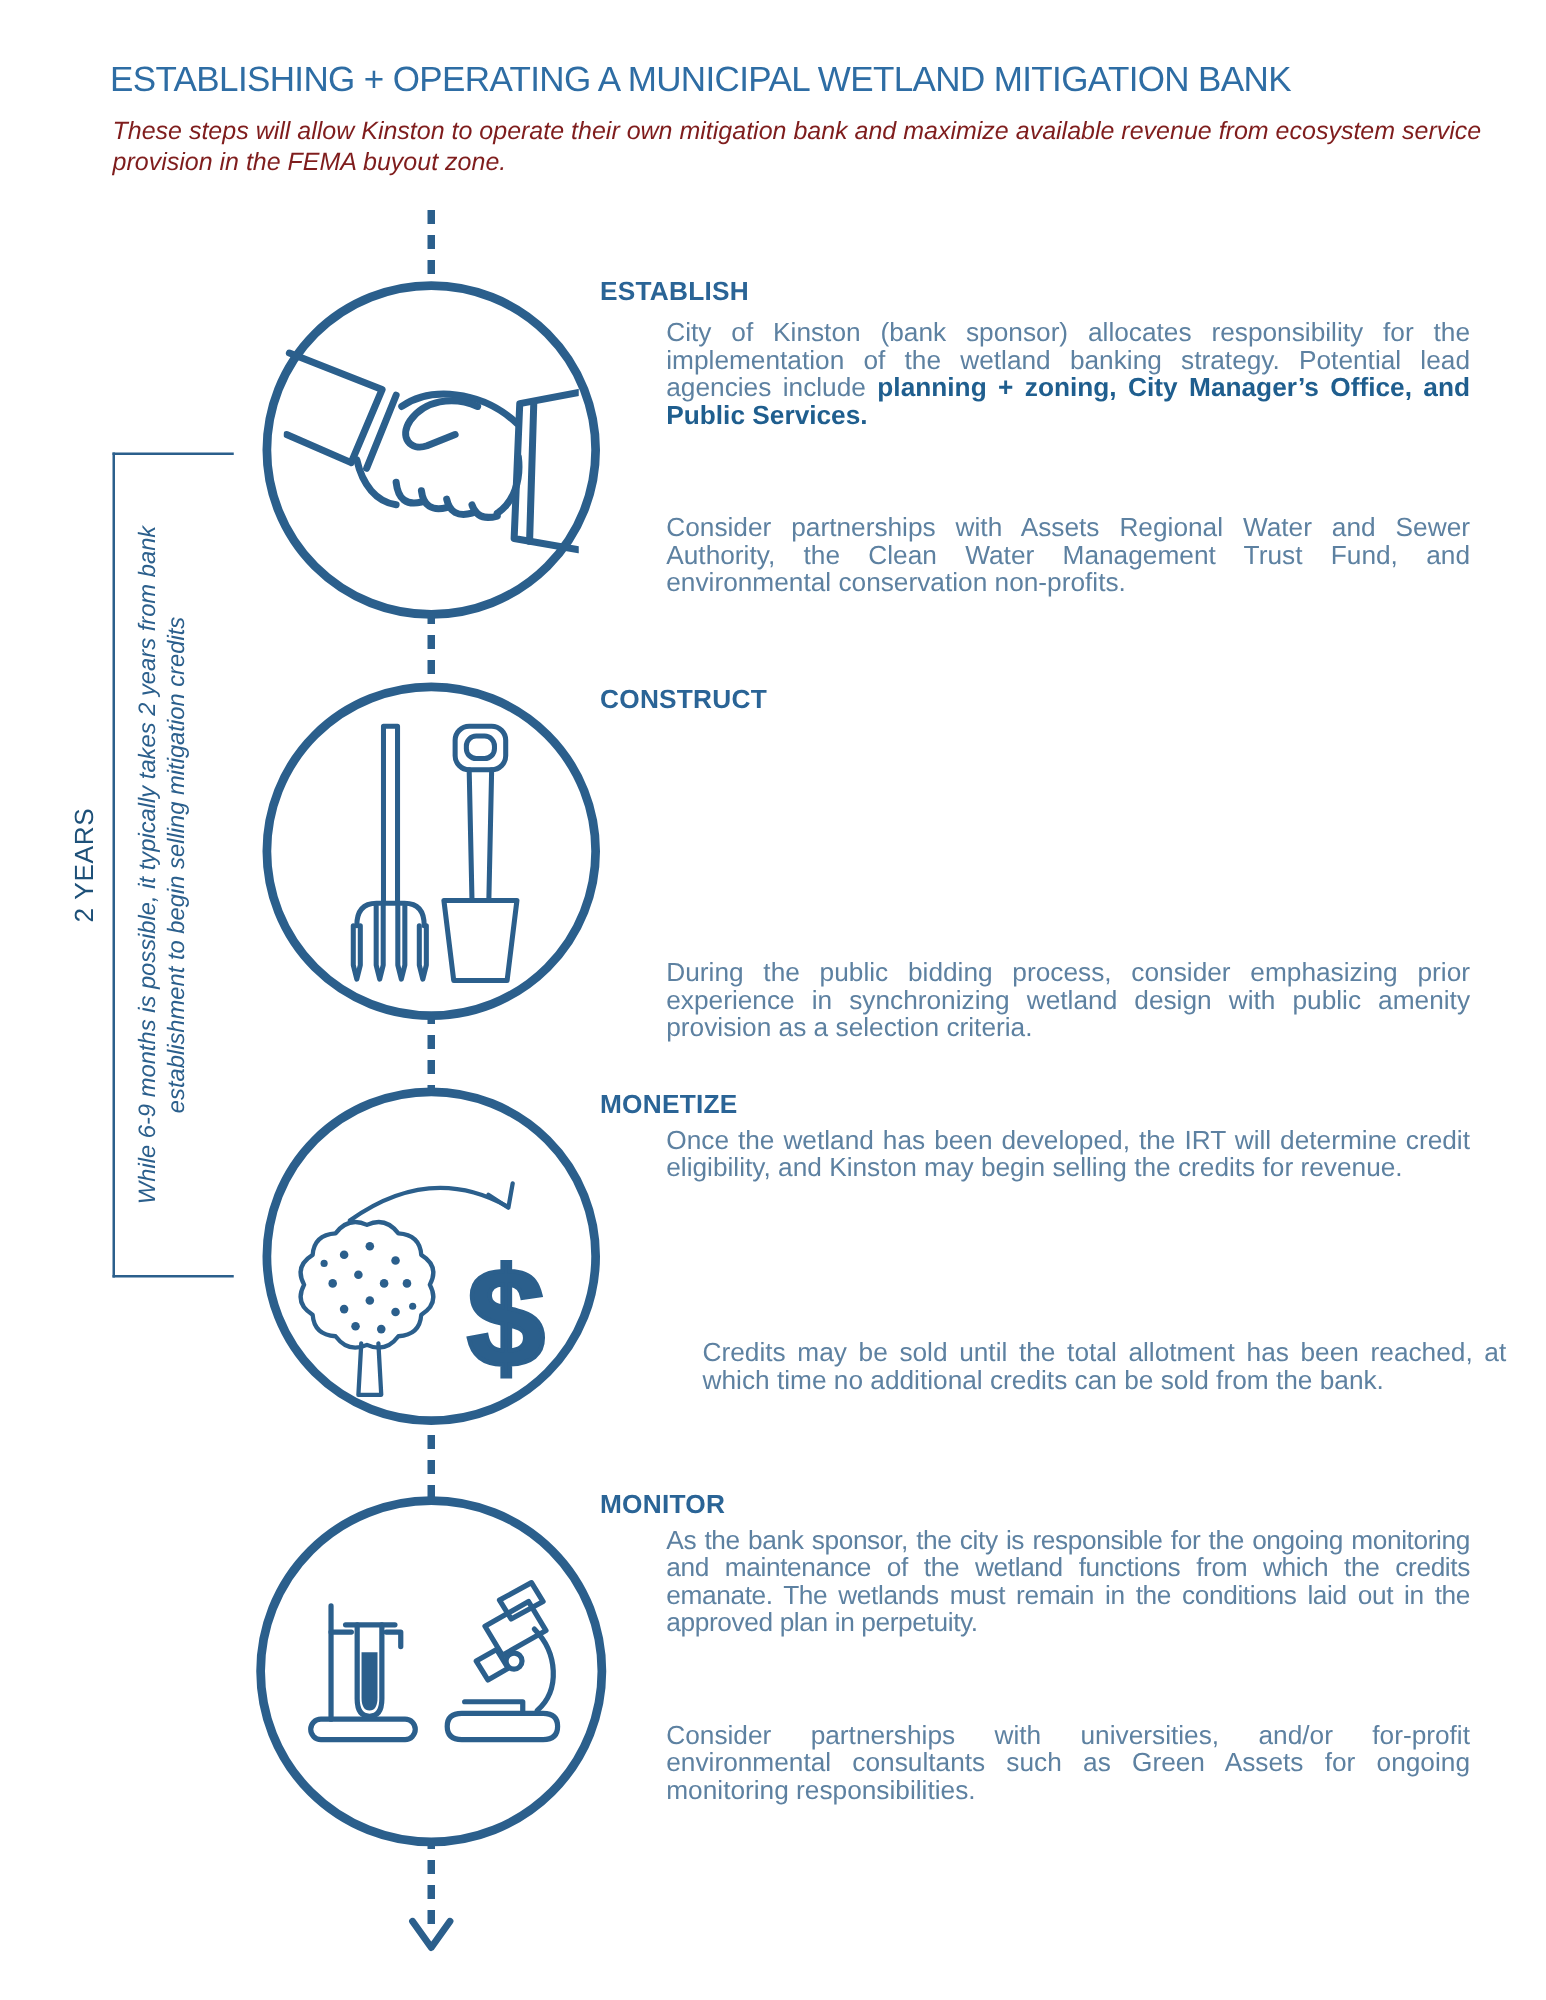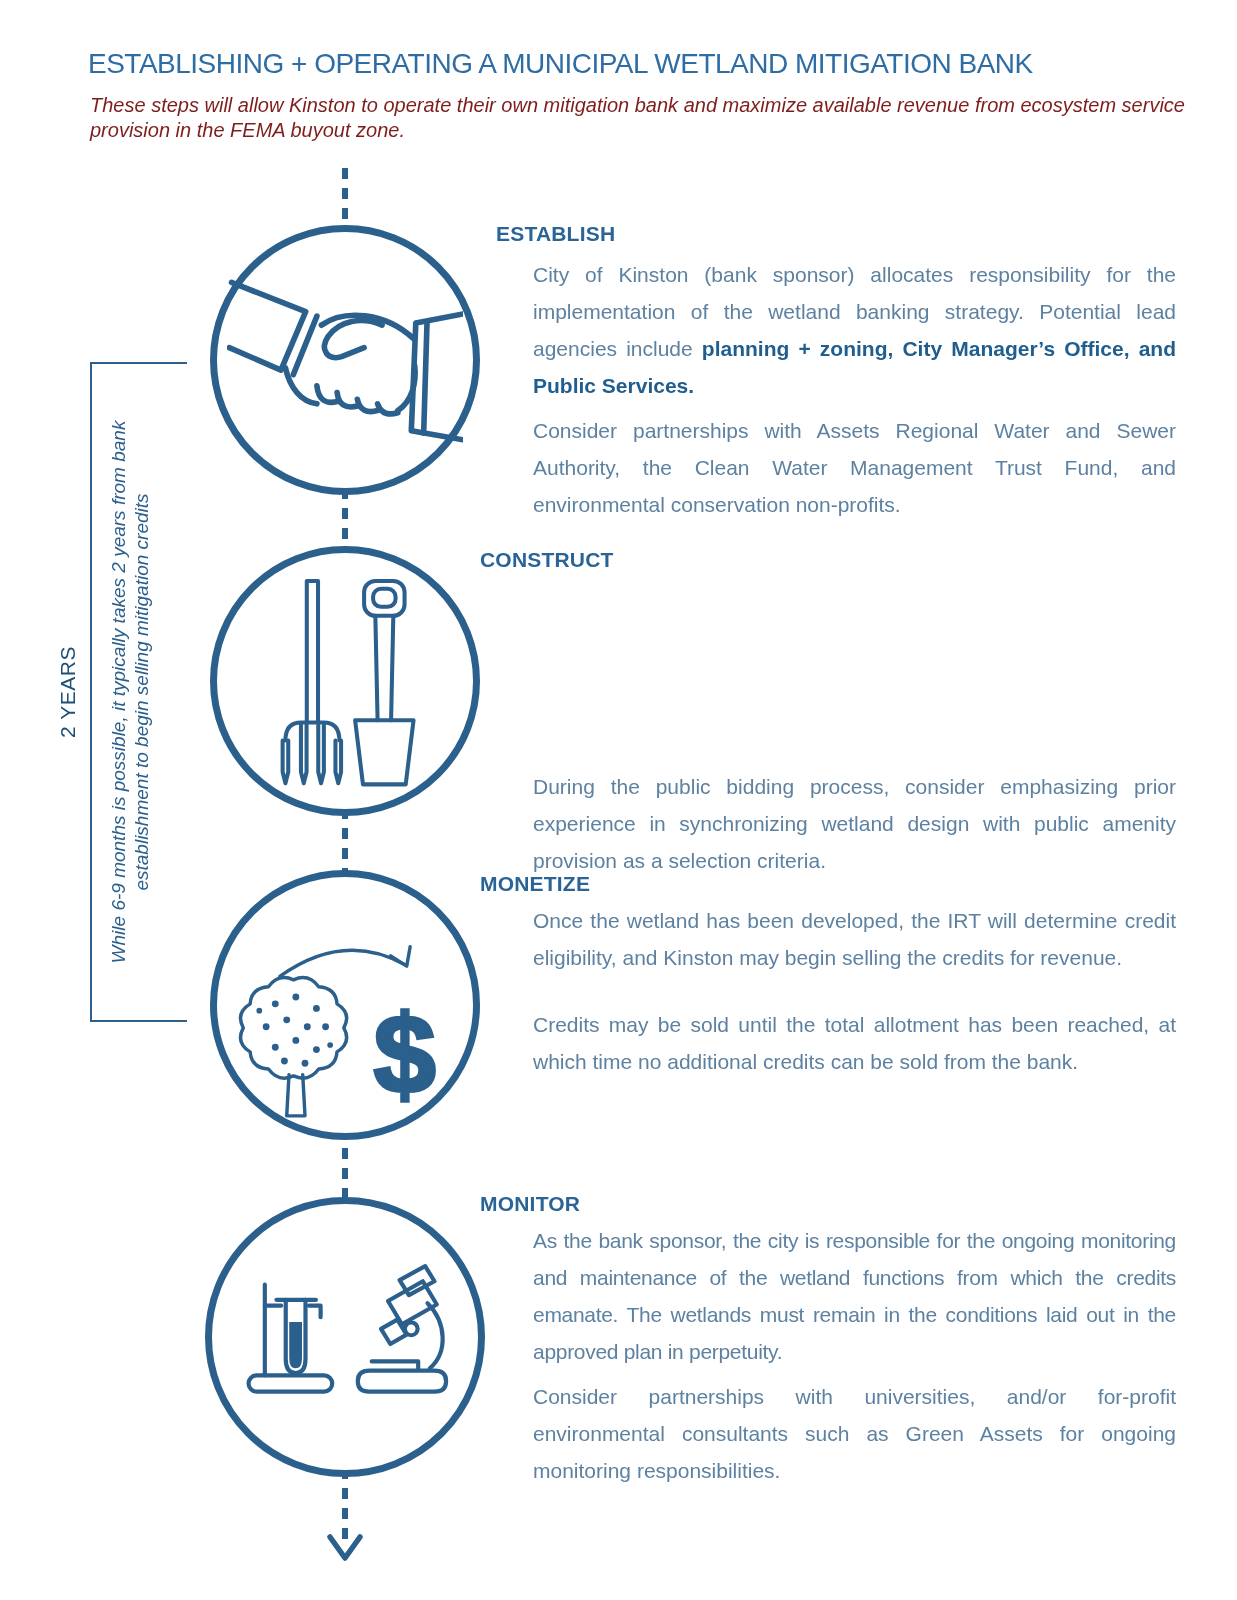--- a/index.html
+++ b/index.html
@@ -46,21 +46,21 @@
   .years-note{
     left:130px;top:692px;width:645px;transform:translate(-50%,-50%) rotate(-90deg);
     text-align:center;font-size:19px;font-style:italic;line-height:23px;color:#2b5f8c;
   }
   
   .step-heading{
     left:480px;font-size:21px;font-weight:700;letter-spacing:0.2px;color:#2a6496;
   }
   .body{
     left:533px;width:643px;margin:0;
-    font-size:21px;line-height:37px;color:#5d81a1;text-align:justify;
+    font-size:21px;line-height:22px;color:#5d81a1;text-align:justify;
   }
   .emph{font-weight:700;color:#1f5e8e;}
   svg{display:block;}
 </style>
 </head>
 <body>
 
 <div class="canvas">
 
   <div class="abs title">ESTABLISHING + OPERATING A MUNICIPAL WETLAND MITIGATION BANK</div>
@@ -183,28 +183,28 @@
           <path d="M176 76 C192 92 194 118 178 132"></path>
           <path d="M128 126 L168 126 L168 133"></path>
           <path d="M126 134 L182 134 Q192 134 192 143 Q192 152 182 152 L126 152 Q116 152 116 143 Q116 134 126 134 Z"></path>
         </g>
 
         <path d="M57 92 L68 92 L68 123 Q68 132 62.5 132 Q57 132 57 123 Z" fill="#2b5f8c" stroke="none"></path>
       </svg>
     </span>
   </div>
 
-  <div class="abs step-heading" style="top:222px;margin-left:16px;">ESTABLISH</div>
+  <div class="abs step-heading" style="top:222px;">ESTABLISH</div>
   <p class="abs body" style="top:256px;"><span>City of Kinston (bank sponsor) allocates responsibility for the implementation of the wetland banking strategy. Potential lead agencies include </span><b class="emph">planning + zoning, City Manager’s Office,  and Public Services.</b></p>
   <p class="abs body" style="top:412px;">Consider partnerships with Assets Regional Water and Sewer Authority, the Clean Water Management Trust Fund, and environmental conservation non-profits.</p>
 
   <div class="abs step-heading" style="top:548px;">CONSTRUCT</div>
   <p class="abs body" style="top:768px;">During the public bidding process, consider emphasizing prior experience in synchronizing wetland design with public amenity provision as a selection criteria.</p>
 
   <div class="abs step-heading" style="top:872px;">MONETIZE</div>
   <p class="abs body" style="top:902px;">Once the wetland has been developed, the IRT will determine credit eligibility, and Kinston may begin selling the credits for revenue.</p>
-  <p class="abs body" style="top:1006px;">Credits may be sold until the total allotment has been reached, at which time no additional credits can be sold from the bank.</p>
+  <p class="abs body" style="top:1072px;margin-left:29px;">Credits may be sold until the total allotment has been reached, at which time no additional credits can be sold from the bank.</p>
 
   <div class="abs step-heading" style="top:1192px;">MONITOR</div>
   <p class="abs body" style="top:1222px;letter-spacing:-0.3px;">As the bank sponsor, the city is responsible for the ongoing monitoring and maintenance of the wetland functions from which the credits emanate. The wetlands must remain in the conditions laid out in the approved plan in perpetuity.</p>
   <p class="abs body" style="top:1378px;">Consider partnerships with universities, and/or for-profit environmental consultants such as Green Assets for ongoing monitoring responsibilities.</p>
 
 </div>
 
 </body></html>

